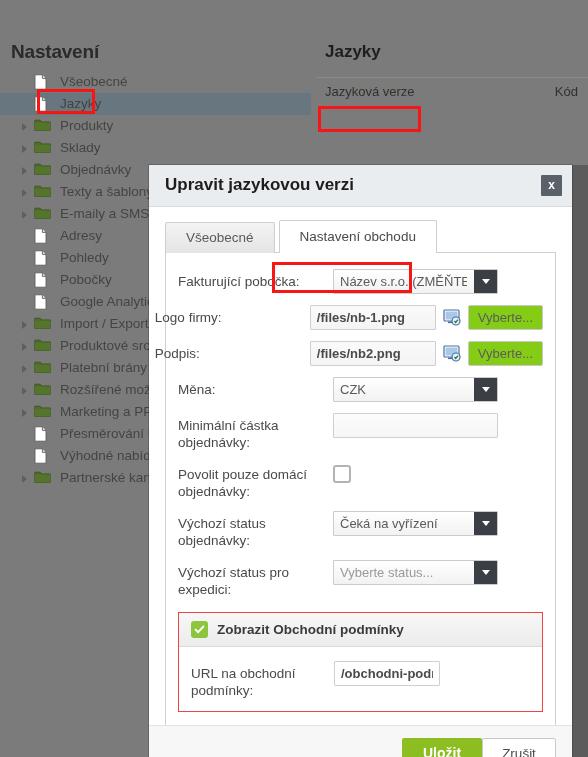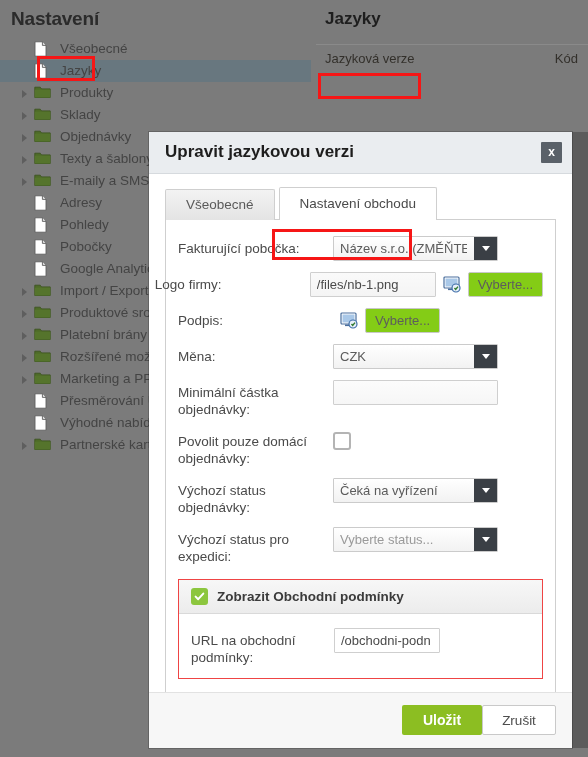--- a/index.html
+++ b/index.html
@@ -5,21 +5,21 @@
   * { box-sizing: border-box; }
   html, body {
     margin: 0; padding: 0;
     width: 588px; height: 757px;
     overflow: hidden;
     background: #7b7b7b;
     font-family: "Liberation Sans", sans-serif;
     font-size: 13px;
     color: #3c3c3c;
   }
-  #root { position: relative; width: 588px; height: 561px; }
+  #root { position: relative; width: 588px; height: 561px; margin-top: 33px; }
 
   
   #sidebar {
     position: absolute; left: 0; top: 0;
     width: 311px; height: 757px;
     background: #7b7b7b;
   }
   #sidebar-title {
     font-size: 19px; font-weight: bold; color: #2b2b2b;
     padding: 8px 0 8px 11px;
@@ -184,20 +184,21 @@
   }
   input.txt {
     height: 25px;
     border: 1px solid #cfcfcf;
     background: linear-gradient(#fafafa, #f4f4f4);
     font-family: "Liberation Sans", sans-serif;
     font-size: 13px;
     color: #4a4a4a;
     padding: 0 6px;
     border-radius: 1px;
+    font-weight: bold;
   }
   input.txt.w126 { width: 126px; }
   input.txt.w165 { width: 165px; background: linear-gradient(#fcfcfc,#f6f6f6); }
   input.txt.w106 { width: 106px; background: #ffffff; }
   .browse-icon {
     width: 19px; height: 19px;
     margin: 0 6px 0 7px;
     position: relative; flex: 0 0 19px;
     cursor: pointer;
   }
@@ -530,20 +531,21 @@
                 <path d="M11.5 13 L12.7 14.4 L15 11.6" stroke="#2f7a2f" stroke-width="1.4" fill="none"></path>
               </svg>
             </span>
             <button class="btn-vyberte">Vyberte...</button>
           </div>
         </div>
 
         <div class="frow">
           <div class="flabel">Podpis:</div>
           <div class="fctl">
+            <input class="txt w126" value="/files/nb2.png" style="">
             <span class="browse-icon">
               <svg width="19" height="19" viewBox="0 0 19 19">
                 <rect x="1" y="2" width="15" height="11" rx="1" fill="#ffffff" stroke="#4a6f9e" stroke-width="1.2"></rect>
                 <rect x="2.5" y="3.5" width="12" height="8" fill="#a9c8e8"></rect>
                 <rect x="5" y="13.5" width="7" height="1.6" fill="#4a6f9e"></rect>
                 <circle cx="13" cy="13" r="4" fill="#e8f0fa" stroke="#3f6ea8" stroke-width="1.2"></circle>
                 <path d="M11.5 13 L12.7 14.4 L15 11.6" stroke="#2f7a2f" stroke-width="1.4" fill="none"></path>
               </svg>
             </span>
             <button class="btn-vyberte">Vyberte...</button>

